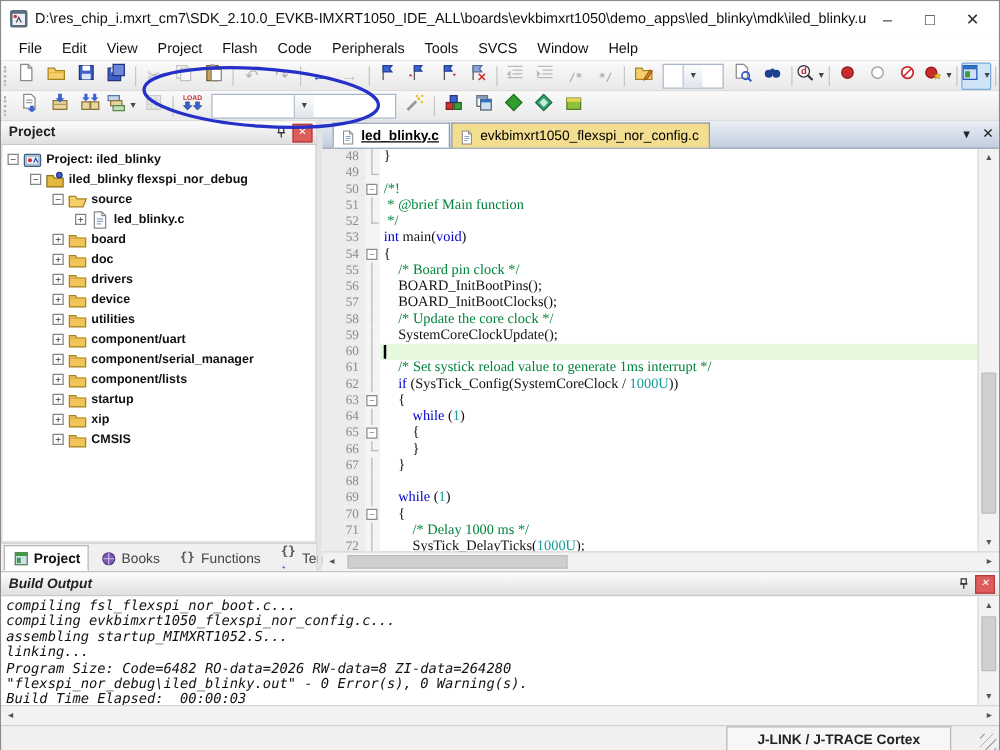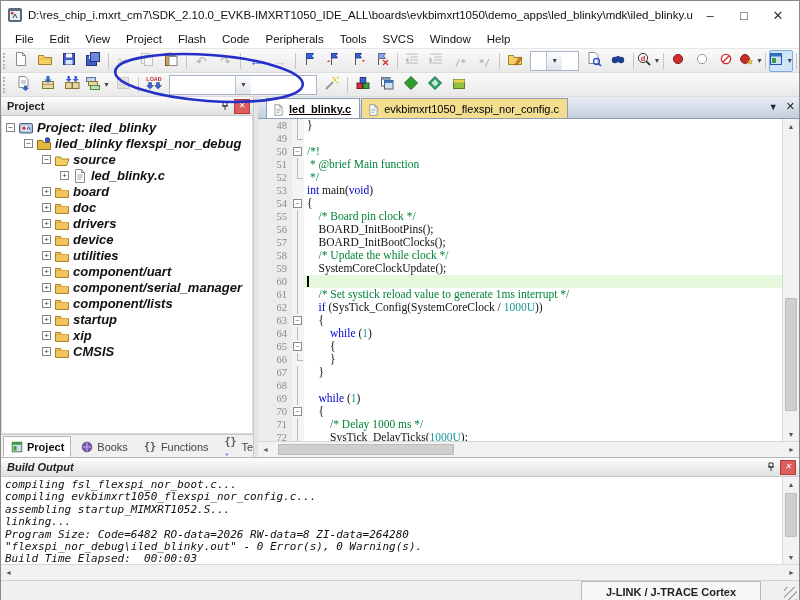--- a/index.html
+++ b/index.html
@@ -29,21 +29,21 @@
   .main{display:flex;flex:0 0 auto;height:360px;background:#e9e9e9;}
   .ppanel{width:252px;display:flex;flex-direction:column;border-right:1px solid #c9c9c9;background:#fff;}
   .phead{height:18px;background:linear-gradient(#fdfdfd,#dfdfdf);border-bottom:1px solid #c9c9c9;display:flex;align-items:center;padding:0 3px 0 6px;}
   .phead .ptitle{font-size:11px;font-weight:bold;color:#222;flex:1;}
   .pinbtn{width:14px;height:13px;display:flex;align-items:center;justify-content:center;}
   .closebtn{width:14px;height:13px;background:#dd5c5c;border:1px solid #b23b3b;color:#fff;font-size:8px;line-height:8px;display:flex;align-items:center;justify-content:center;margin-left:2px;}
   .ptree{flex:1;overflow:hidden;background:#fff;border:1px solid #d9d9d9;border-top:none;padding-top:3px;}
   .trow{height:16px;display:flex;align-items:center;white-space:nowrap;}
   .exp{width:9px;height:9px;border:1px solid #848484;background:#fff;font-size:8px;line-height:7px;text-align:center;color:#333;box-sizing:border-box;flex:0 0 auto;}
   .ticon{width:16px;height:14px;margin:0 3px 0 3px;flex:0 0 auto;}
-  .tlabel{font-size:13px;font-weight:600;color:#111;font-style:italic;}
+  .tlabel{font-size:10px;font-weight:600;color:#111;}
   .ptabs{height:22px;background:#f0f0f0;border-top:1px solid #c9c9c9;display:flex;align-items:flex-end;padding-left:2px;}
   .ptab{height:19px;display:flex;align-items:center;padding:0 6px;font-size:11px;color:#444;border:1px solid transparent;gap:3px;}
   .ptab.active{background:#fff;border-color:#b5b5b5;border-bottom-color:#fff;font-weight:bold;color:#111;}
   .ptabsep{width:1px;height:12px;background:#bbb;margin:0 1px 3px 1px;}
   .splitter{width:4px;background:#e4e4e4;}
   
   .editor{flex:1;display:flex;flex-direction:column;min-width:0;}
   .etabs{height:21px;background:linear-gradient(#e9eef5,#c2cddd);border-bottom:1px solid #8d9cb2;display:flex;align-items:flex-end;padding-left:8px;position:relative;}
   .etab{height:19px;display:flex;align-items:center;padding:0 8px 0 5px;font-size:11px;gap:4px;border:1px solid #8d9cb2;border-bottom:none;margin-right:1px;white-space:nowrap;}
   .etab.active{background:#fff;font-weight:bold;}
@@ -661,21 +661,21 @@
               <span class="cfold">
                 <span class="fline"></span>
               </span>
               <span class="ccode"><span>    BOARD_InitBootClocks();</span></span>
             </div>
             <div class="crow">
               <span class="cnum">58</span>
               <span class="cfold">
                 <span class="fline"></span>
               </span>
-              <span class="ccode"><span>    </span><span class="cm">/* Update the while clock */</span></span>
+              <span class="ccode"><span>    </span><span class="cm">/* Update the core clock */</span></span>
             </div>
             <div class="crow">
               <span class="cnum">59</span>
               <span class="cfold">
                 <span class="fline"></span>
               </span>
               <span class="ccode"><span>    SystemCoreClockUpdate();</span></span>
             </div>
             <div class="crow hl60">
               <span class="cnum">60</span>

